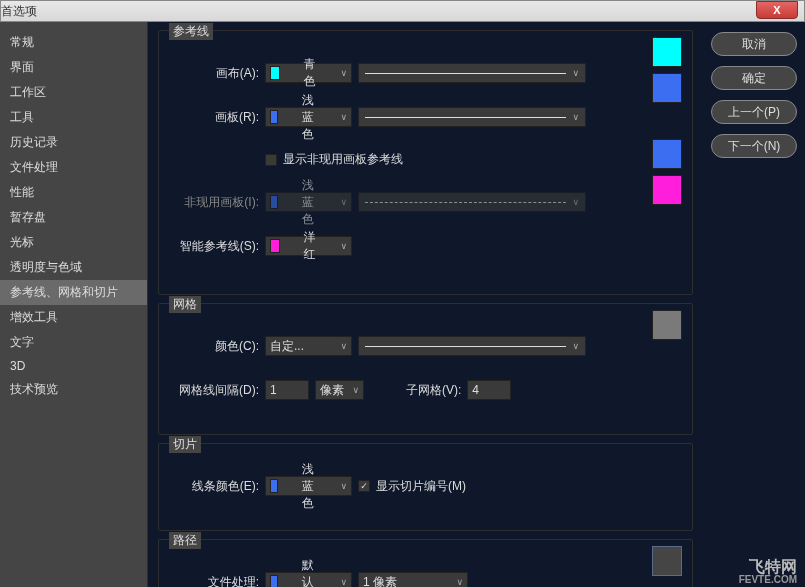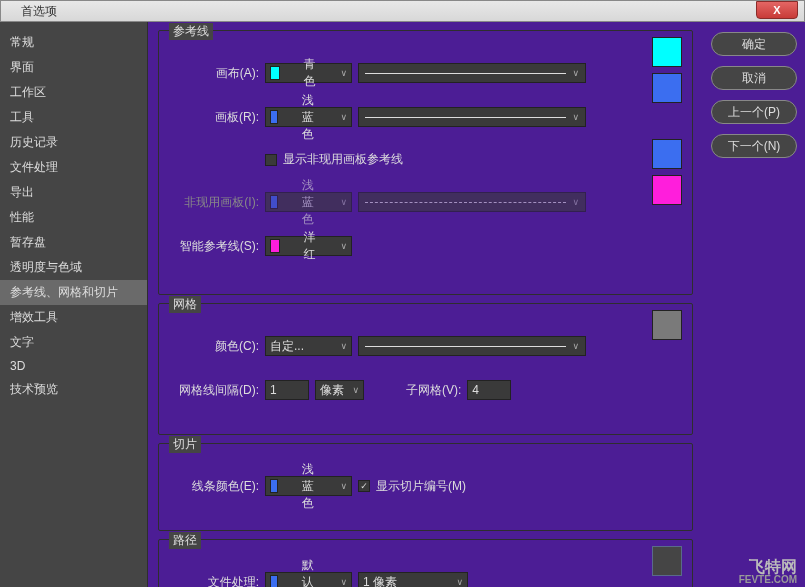--- a/index.html
+++ b/index.html
@@ -1,21 +1,21 @@
 <!DOCTYPE html>
 <html><head>
 <meta charset="utf-8">
 <style>
 * { box-sizing: border-box; margin: 0; padding: 0; font-family: "Microsoft YaHei", sans-serif; }
 body { background: #454545; width: 805px; height: 587px; overflow: hidden; position: relative; }
 
-.titlebar { height: 22px; background: linear-gradient(#e8e8e8,#d8d8d8); border: 1px solid #888; display: flex; align-items: center; padding: 0 20px; font-size: 12px; color: #333; position: relative; }
+.titlebar { height: 22px; background: linear-gradient(#e8e8e8,#d8d8d8); border: 1px solid #888; display: flex; align-items: center; padding: 0 0; font-size: 12px; color: #333; position: relative; }
 .close-btn { position: absolute; right: 6px; top: 0; width: 42px; height: 18px; background: linear-gradient(#e46664,#c83b38); border: 1px solid #8a2c2a; border-radius: 0 0 4px 4px; display: flex; align-items: center; justify-content: center; color: #fff; font-size: 11px; font-weight: bold; }
 
-.main { display: flex; height: 565px; background: #4c1d95; }
+.main { display: flex; height: 565px; background: #0f172a; }
 
 .sidebar { width: 148px; background: #454545; border-right: 1px solid #2e2e2e; padding: 8px 0; }
 .sidebar-item { padding: 4px 10px; font-size: 12px; color: #ddd; cursor: pointer; }
 .sidebar-item.selected { background: #6a6a6a; }
 
 .content { flex: 1; padding: 8px 10px; color: #ddd; font-size: 12px; overflow: hidden; }
 .section { border: 1px solid #2e2e2e; border-radius: 2px; margin-bottom: 8px; padding: 8px 10px 10px; position: relative; }
 .section-title { position: absolute; top: -8px; left: 10px; background: #454545; padding: 0 4px; font-size: 12px; }
 .row { display: flex; align-items: center; margin: 24px 0; gap: 6px; }
 .label { width: 90px; text-align: right; font-size: 12px; }
@@ -52,23 +52,23 @@
 </div>
 
 <div class="main">
   <div class="sidebar" id="sidebar">
       <div class="sidebar-item">常规</div>
       <div class="sidebar-item">界面</div>
       <div class="sidebar-item">工作区</div>
       <div class="sidebar-item">工具</div>
       <div class="sidebar-item">历史记录</div>
       <div class="sidebar-item">文件处理</div>
-      <div class="sidebar-item">导出</div>
       <div class="sidebar-item">性能</div>
       <div class="sidebar-item">暂存盘</div>
+      <div class="sidebar-item">光标</div>
       <div class="sidebar-item">透明度与色域</div>
       <div class="sidebar-item selected">参考线、网格和切片</div>
       <div class="sidebar-item">增效工具</div>
       <div class="sidebar-item">文字</div>
       <div class="sidebar-item">3D</div>
       <div class="sidebar-item">技术预览</div>
     </div>
 
   <div class="content">
 
@@ -187,22 +187,22 @@
           <span>1 像素</span>
           <span class="chev">∨</span>
         </div>
         <div class="swatch-big" style="background:#454545;border:1px solid #5a6a8a;top:6px;"></div>
       </div>
     </div>
 
   </div>
 
   <div class="right-panel">
+    <div class="btn">取消</div>
     <div class="btn">确定</div>
-    <div class="btn">取消</div>
     <div class="btn">上一个(P)</div>
     <div class="btn">下一个(N)</div>
   </div>
 </div>
 
 <div class="watermark">
   <div>飞特网</div>
   <div class="sub">FEVTE.COM</div>
 </div>
 

